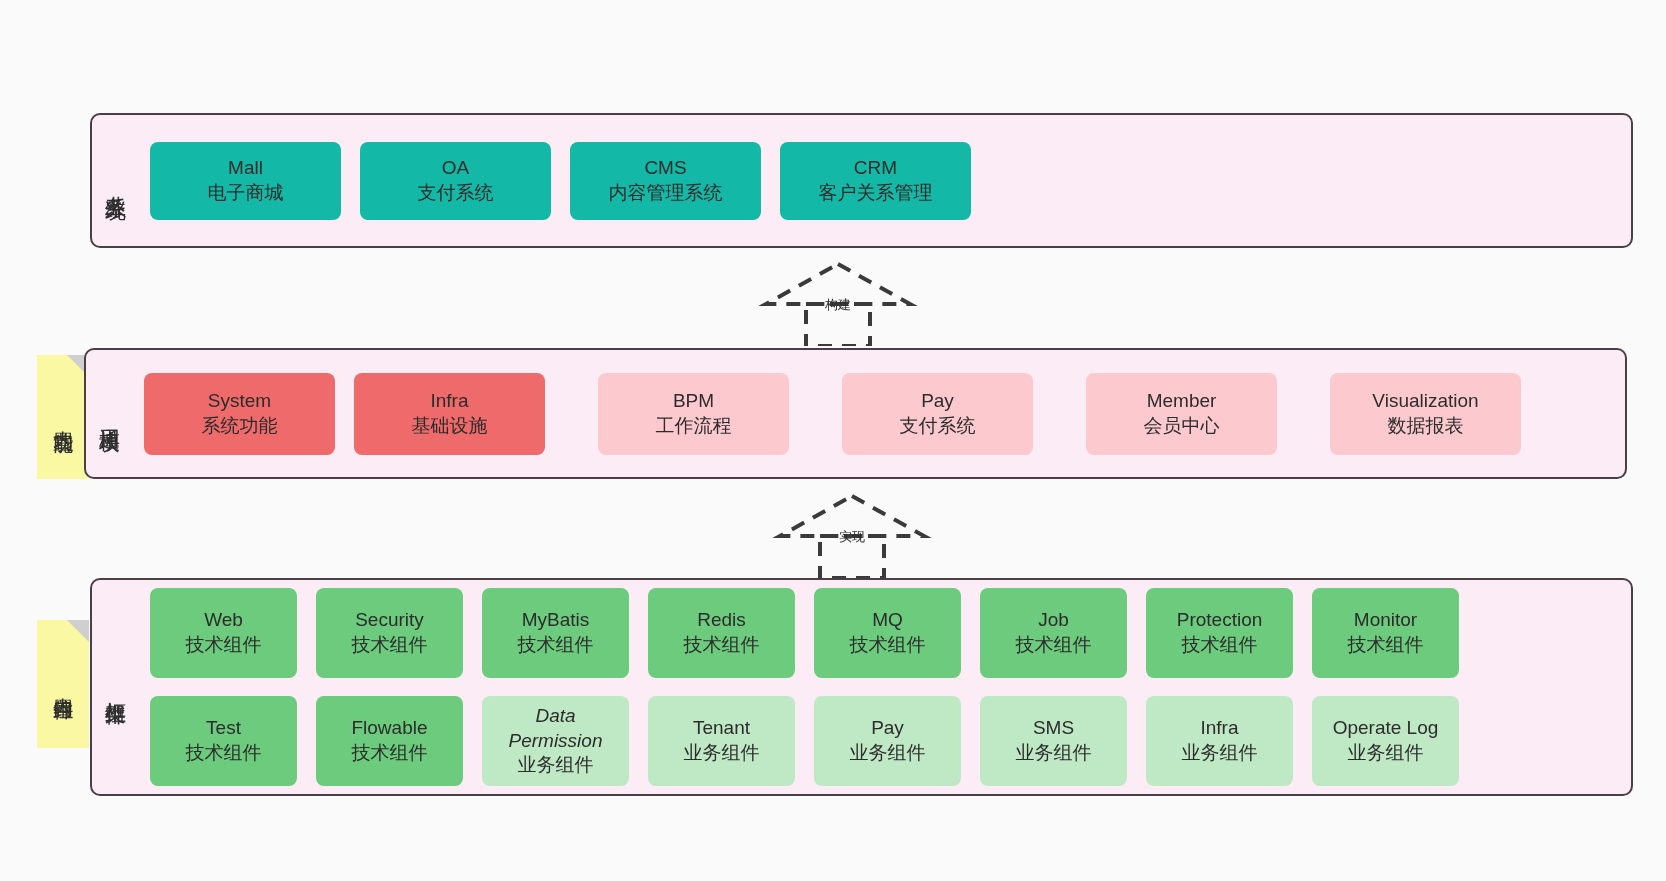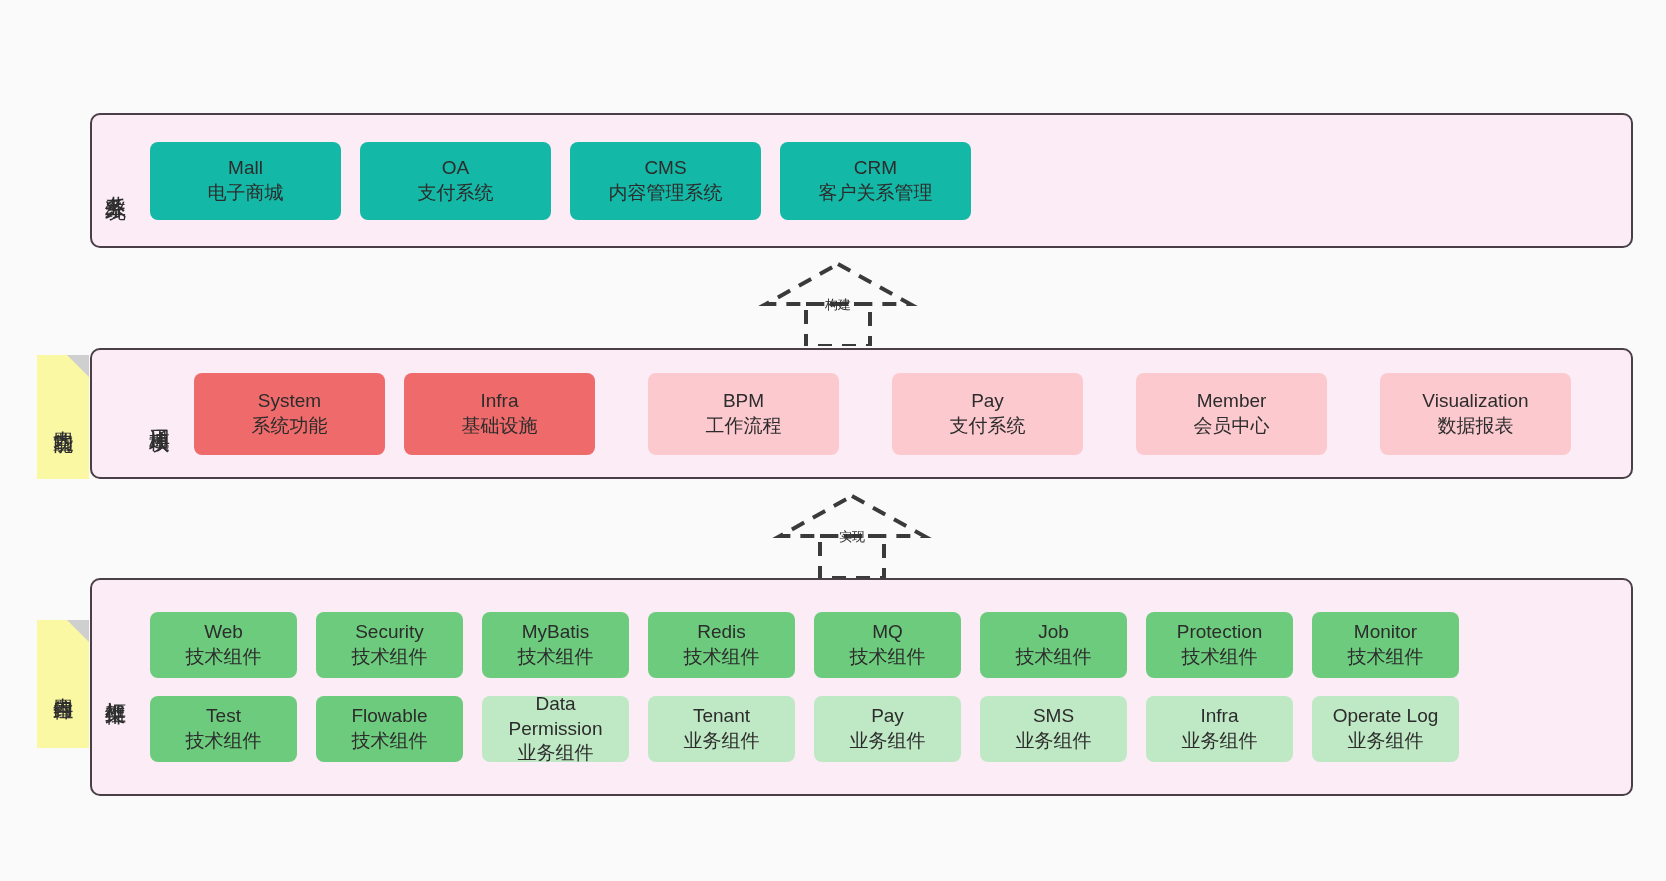--- a/index.html
+++ b/index.html
@@ -64,27 +64,27 @@
     align-items: center;
     justify-content: center;
     text-align: center;
     font-size: 19px;
     line-height: 1.30;
     color: #2c2c2c;
     padding: 4px 6px;
   }
   .card .en { white-space: nowrap; }
   .card .cn { white-space: nowrap; }
-  .card.wrap .en { white-space: normal; }
+  .card.wrap .en { white-space: normal; font-style: italic; }
 
   .biz-card   { width: 191px; height: 78px; background: #14b8a6; }
   .mod-card   { width: 191px; height: 82px; }
   .mod-card.primary   { background: #ef6a6a; }
   .mod-card.secondary { background: #fcc9cf; margin-left: 34px; }
-  .fw-card    { width: 147px; height: 66px; }
+  .fw-card    { width: 147px; height: 90px; }
   .fw-card.tech { background: #6ccb7d; }
   .fw-card.biz  { background: #bfe8c4; }
 
   
   .note {
     position: absolute;
     box-sizing: border-box;
     width: 52px;
     background: #fbf8a3;
     display: flex;
@@ -155,21 +155,21 @@
     <polygon points="48,46 112,46 112,88 48,88" fill="none" stroke="#3a3a3a" stroke-width="4" stroke-dasharray="14 10" stroke-linecap="butt"></polygon>
   </svg>
   <span class="arrow-label" style="top:38px;">构建</span>
 </div>
 
 <div class="note" style="left:37px; top:355px; height:124px;">
   <span class="fold"></span>
   <span>内置功能</span>
 </div>
 
-<div class="layer" id="layer-modules" style="left:90px; top:348px; width:1543px; height:131px;padding-left:44px;">
+<div class="layer" id="layer-modules" style="left:84px; top:348px; width:1543px; height:131px;">
   <div class="layer-title">通用模块</div>
   <div class="layer-body">
     <div class="row">
       <div class="card mod-card primary">
         <span class="en">System</span>
         <span class="cn">系统功能</span>
       </div>
       <div class="card mod-card primary">
         <span class="en">Infra</span>
         <span class="cn">基础设施</span>

